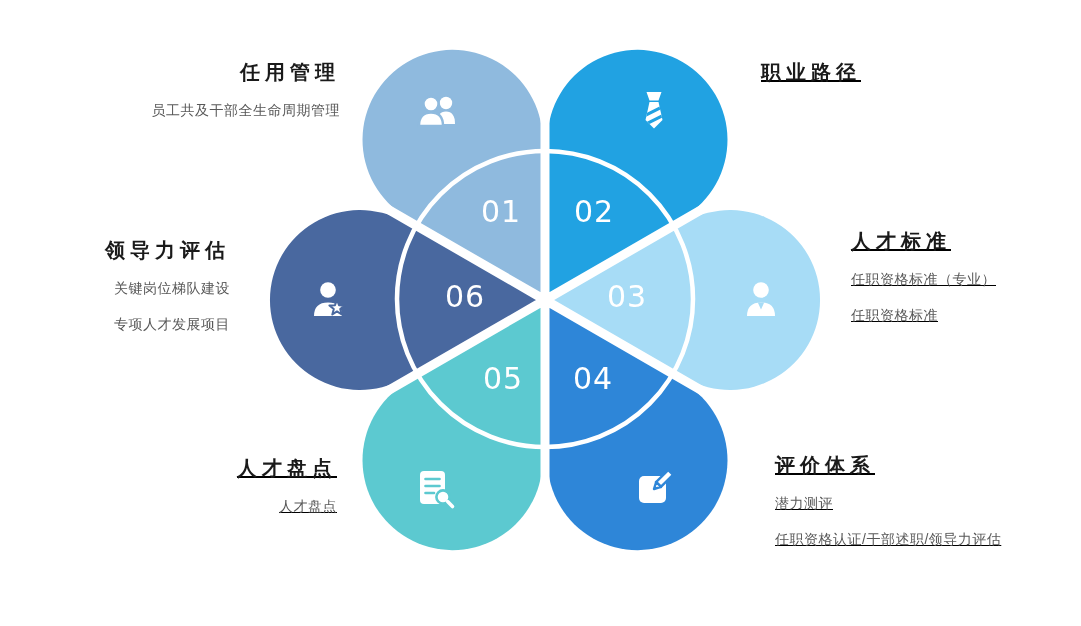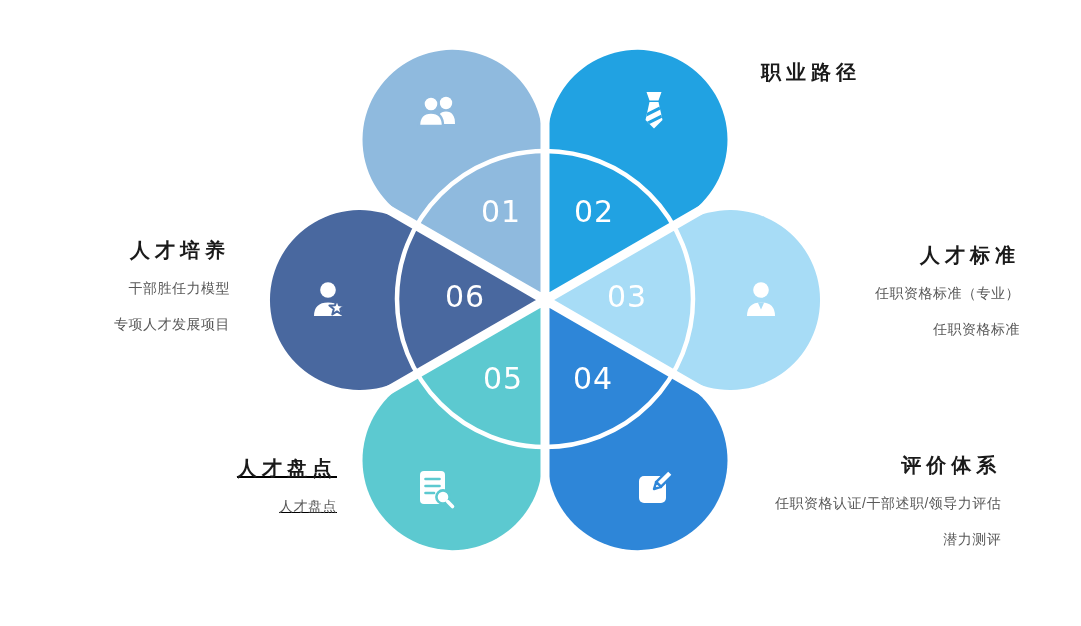--- a/index.html
+++ b/index.html
@@ -33,25 +33,25 @@
     white-space: nowrap;
   }
   .label .desc {
     font-size: 14px;
     line-height: 36px;
     color: #585858;
     letter-spacing: 0.5px;
     white-space: nowrap;
   }
   .align-right { text-align: right; }
-  .align-left  { text-align: right; }
+  .align-left  { text-align: left; text-decoration: underline; }
 
   .label-top-left     { top: 60px;  right: 741px; }
   .label-top-right    { top: 60px;  left: 761px; }
-  .label-right        { top: 243px; left: 851px; margin-left: 24px; }
+  .label-right        { top: 229px; left: 851px; }
   .label-bottom-right { top: 453px; left: 775px; }
   .label-bottom-left  { top: 456px; right: 744px; text-decoration: underline; }
   .label-left         { top: 238px; right: 851px; }
 
   .petal-number {
     font-family: "DejaVu Sans", "Liberation Sans", sans-serif;
     font-size: 30px;
     letter-spacing: 1px;
     fill: #ffffff;
   }
@@ -127,41 +127,45 @@
       <line x1="11.6" y1="12.6" x2="16.5" y2="17.5" stroke="#ffffff" stroke-width="3.6" stroke-linecap="round"></line>
     </g>
 
     <g transform="translate(329,300)">
       <circle cx="-1" cy="-10" r="7.8" fill="#ffffff"></circle>
       <path d="M-15,16 Q-15,2.5 -1,2.5 Q13,2.5 13,16 Z" fill="#ffffff"></path>
       <path transform="translate(8,8)" d="M0,-8 L2,-2.8 L7.6,-2.5 L3.2,1.1 L4.7,6.5 L0,3.4 L-4.7,6.5 L-3.2,1.1 L-7.6,-2.5 L-2,-2.8 Z" fill="#ffffff" stroke-width="2" stroke-linejoin="round" stroke="#49689F"></path>
     </g>
   </svg>
 
+  <div class="label label-top-left align-right">
+    <div class="title">任用管理</div>
+    <div class="desc">员工共及干部全生命周期管理</div>
+  </div>
 
   <div class="label label-top-right align-left">
     <div class="title">职业路径</div>
   </div>
 
   <div class="label label-right align-left">
     <div class="title">人才标准</div>
     <div class="desc">任职资格标准（专业）</div>
     <div class="desc">任职资格标准</div>
   </div>
 
   <div class="label label-bottom-right align-left">
     <div class="title">评价体系</div>
+    <div class="desc">潜力测评</div>
     <div class="desc">任职资格认证/干部述职/领导力评估</div>
-    <div class="desc">潜力测评</div>
   </div>
 
   <div class="label label-bottom-left align-right">
     <div class="title">人才盘点</div>
     <div class="desc">人才盘点</div>
   </div>
 
   <div class="label label-left align-right">
-    <div class="title">人才培养</div>
-    <div class="desc">干部胜任力模型</div>
+    <div class="title">领导力评估</div>
+    <div class="desc">关键岗位梯队建设</div>
     <div class="desc">专项人才发展项目</div>
   </div>
 
 </div>
 
 </body></html>

